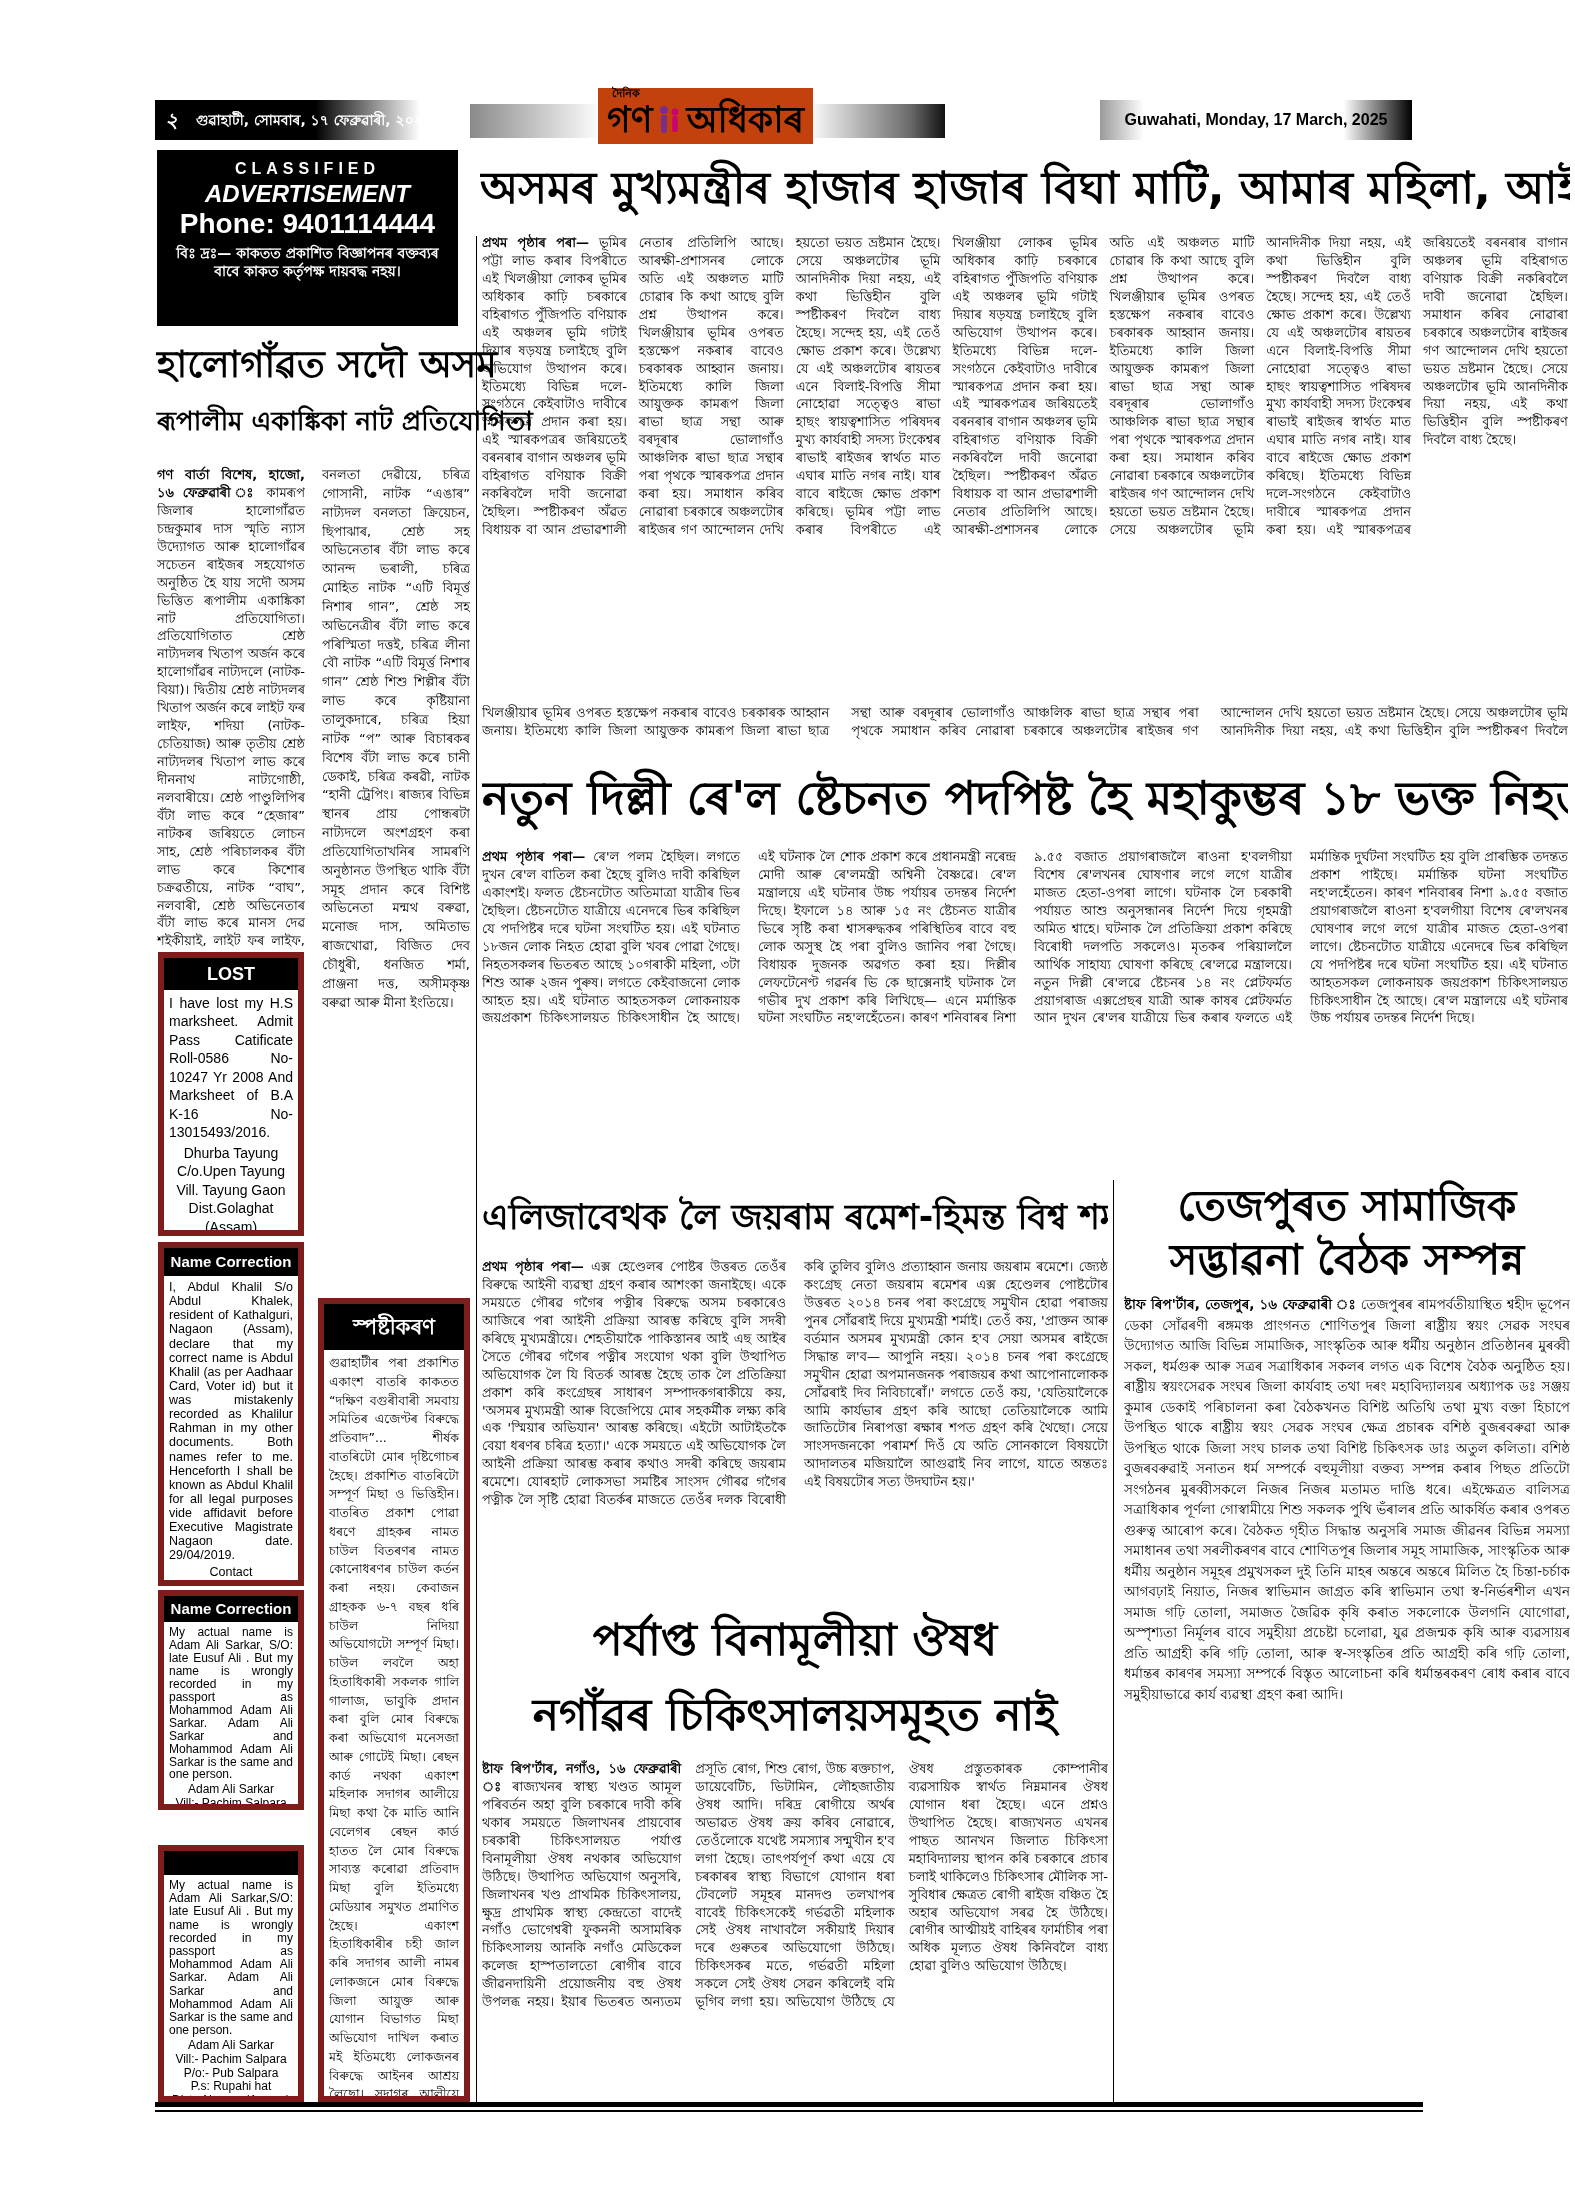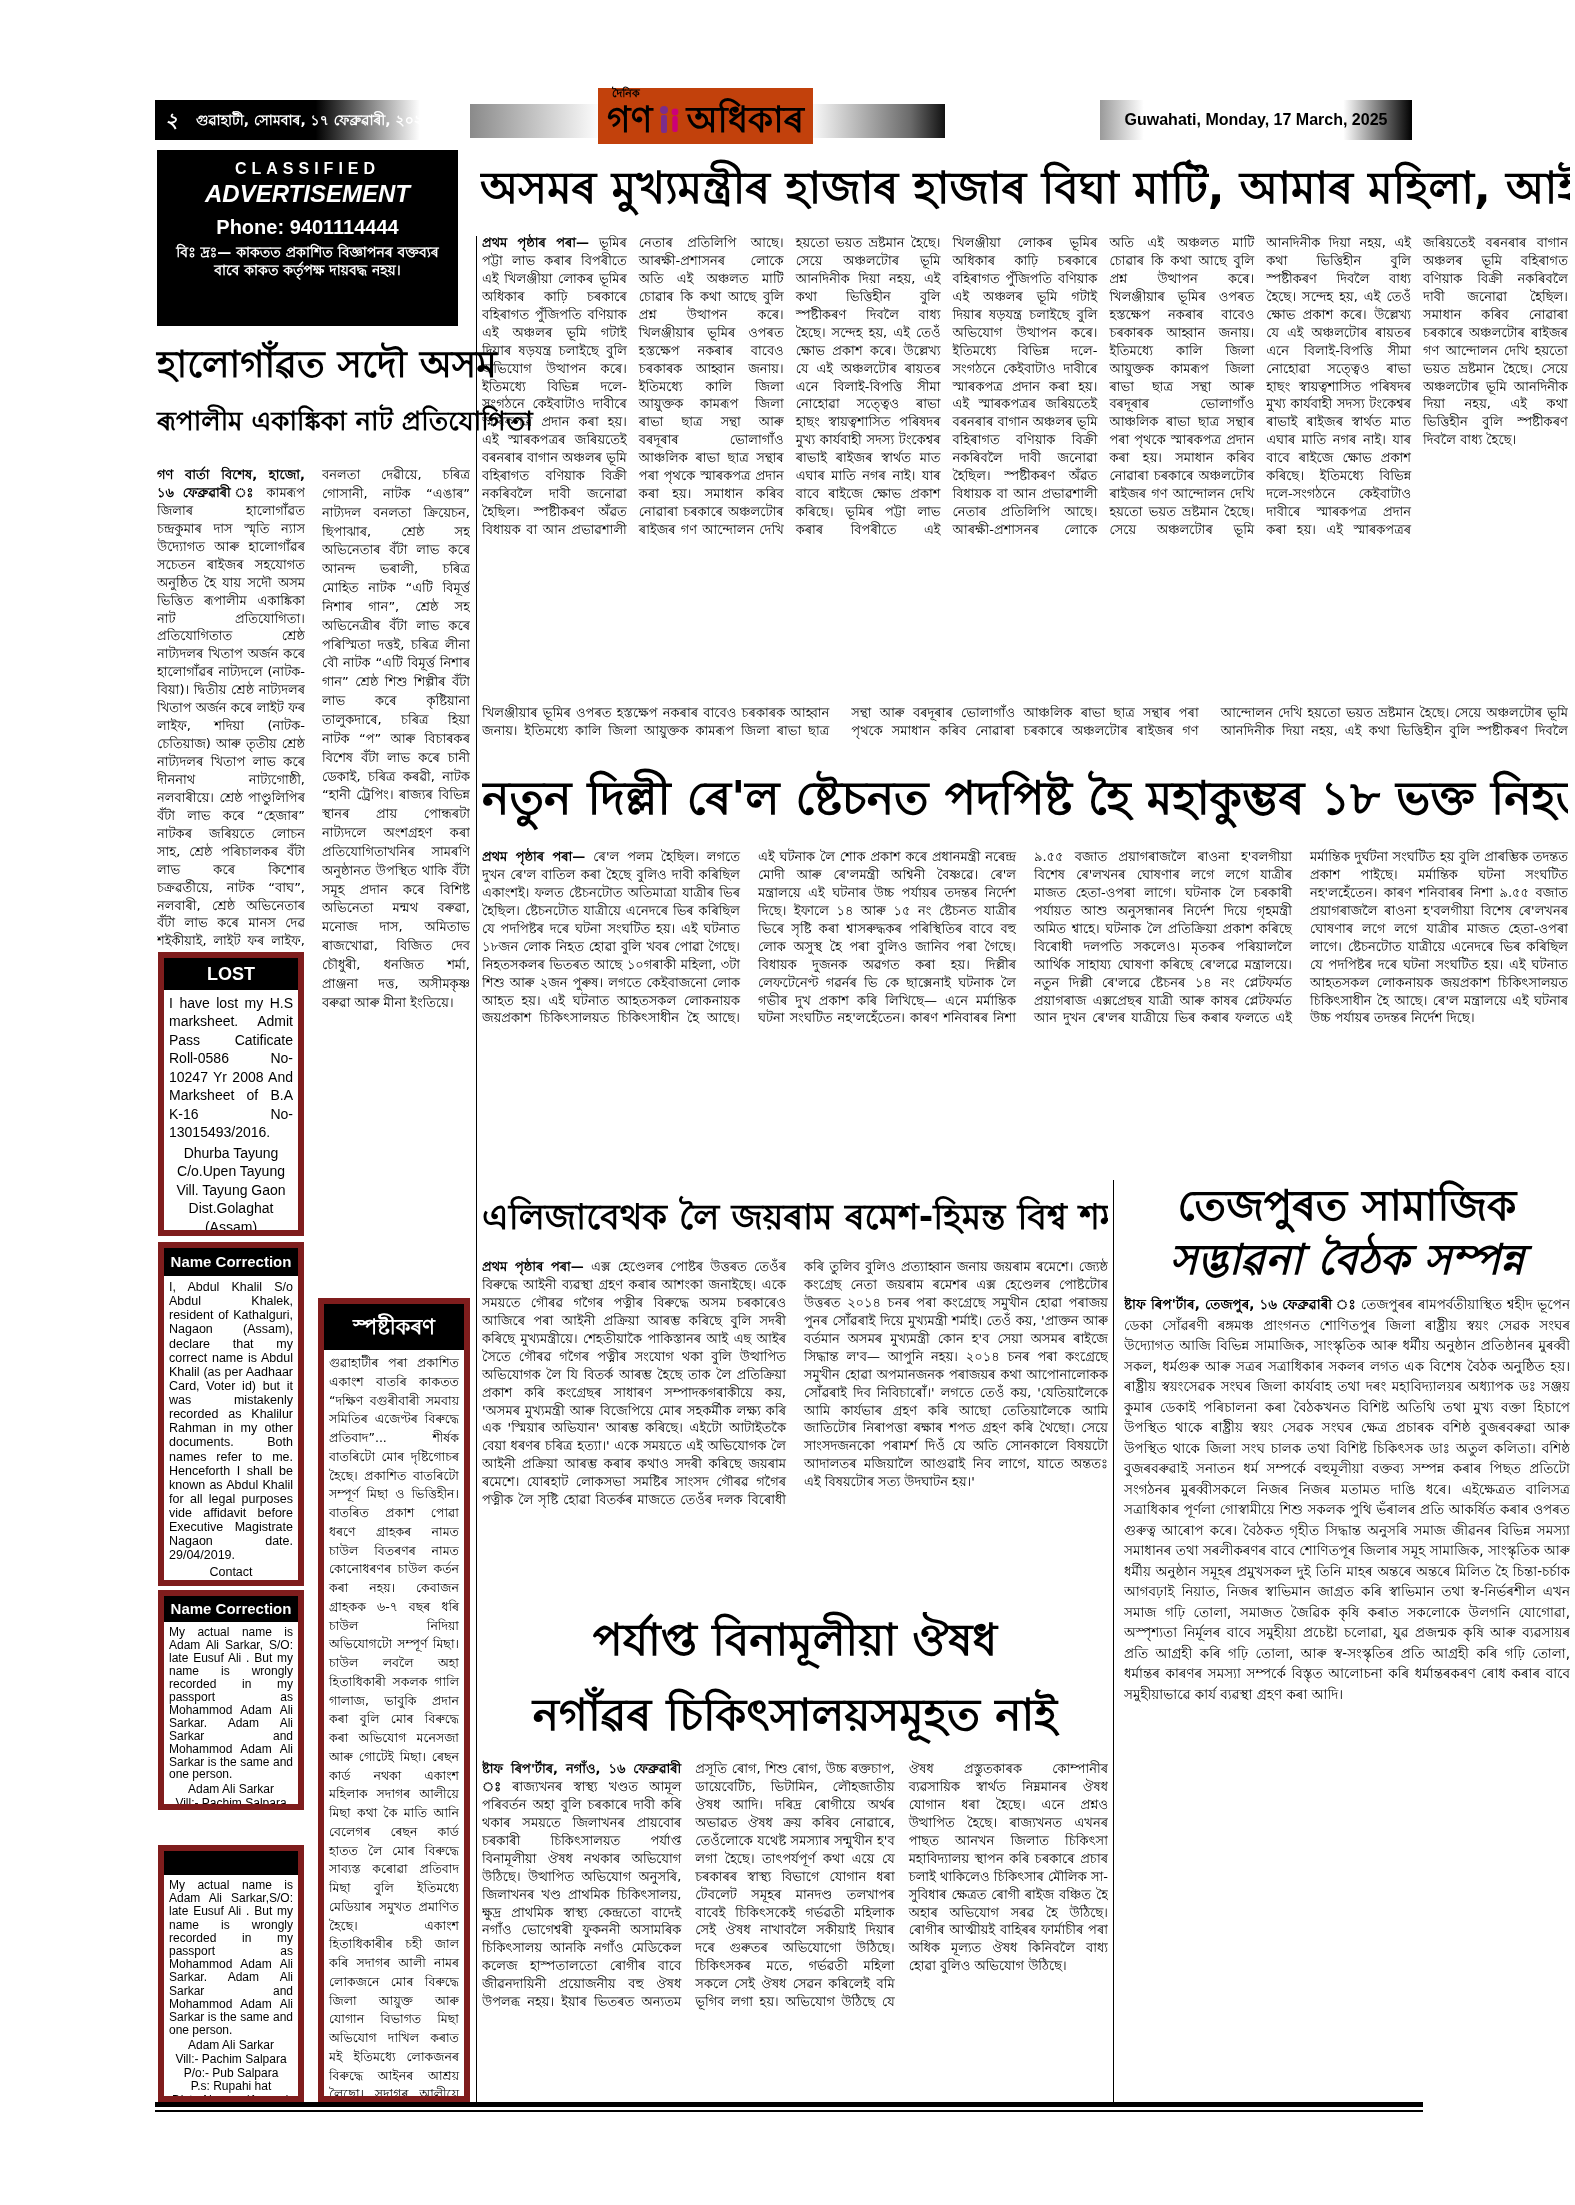--- a/index.html
+++ b/index.html
@@ -63,21 +63,21 @@
   </div>
 
   <div class="abs headline ctr" style="left:480px;top:146px;width:1090px;height:84px;font-size:44px;line-height:84px;white-space:nowrap;overflow:hidden;">অসমৰ মুখ্যমন্ত্ৰীৰ হাজাৰ হাজাৰ বিঘা মাটি, আমাৰ মহিলা, আই-মাতৃৰ মাটি নাই</div>
 
   <div class="abs rule-v" style="left:476px;top:236px;height:1866px;"></div>
   <div class="abs rule-v" style="left:1113px;top:1180px;height:922px;"></div>
 
   <div class="abs blackbox ctr" style="left:157px;top:150px;width:301px;height:176px;padding-top:10px;box-sizing:border-box;">
     <div class="eng" style="font-size:16px;font-weight:bold;letter-spacing:5px;">CLASSIFIED</div>
     <div class="eng" style="font-size:24px;font-weight:bold;font-style:italic;margin-top:2px;">ADVERTISEMENT</div>
-    <div class="eng" style="font-size:20px;font-weight:bold;margin-top:8px;">Phone: 9401114444</div>
+    <div class="eng" style="font-size:28px;font-weight:bold;margin-top:0;">Phone: 9401114444</div>
     <div style="font-size:14px;font-weight:bold;margin-top:4px;padding:0 6px;line-height:1.3;">বিঃ দ্ৰঃ— কাকতত প্ৰকাশিত বিজ্ঞাপনৰ বক্তব্যৰ বাবে কাকত কৰ্তৃপক্ষ দায়বদ্ধ নহয়।</div>
   </div>
 
   <div class="abs headline ctr" style="left:157px;top:334px;width:313px;height:126px;">
     <div style="font-size:37px;line-height:62px;white-space:nowrap;">হালোগাঁৱত সদৌ অসম</div>
     <div style="font-size:26px;line-height:50px;white-space:nowrap;">ৰূপালীম একাঙ্কিকা নাট প্ৰতিযোগিতা</div>
   </div>
 
   <div class="abs body-txt just" style="left:157px;top:466px;width:148px;height:484px;overflow:hidden;">
     <b>গণ বাৰ্তা বিশেষ, হাজো, ১৬ ফেব্ৰুৱাৰী ঃ</b>
@@ -176,21 +176,21 @@
   </div>
   <div class="abs" style="left:482px;top:1760px;width:626px;height:344px;">
     <div class="cols body-txt just" style="column-count:3;column-gap:14px;">
       <b>ষ্টাফ ৰিপ'ৰ্টাৰ, নগাঁও, ১৬ ফেব্ৰুৱাৰী ঃ</b>
       <span>ৰাজ্যখনৰ স্বাস্থ্য খণ্ডত আমূল পৰিবৰ্তন অহা বুলি চৰকাৰে দাবী কৰি থকাৰ সময়তে জিলাখনৰ প্ৰায়বোৰ চৰকাৰী চিকিৎসালয়ত পৰ্যাপ্ত বিনামূলীয়া ঔষধ নথকাৰ অভিযোগ উঠিছে। উত্থাপিত অভিযোগ অনুসৰি, জিলাখনৰ খণ্ড প্ৰাথমিক চিকিৎসালয়, ক্ষুদ্ৰ প্ৰাথমিক স্বাস্থ্য কেন্দ্ৰতো বাদেই নগাঁও ভোগেশ্বৰী ফুকননী অসামৰিক চিকিৎসালয় আনকি নগাঁও মেডিকেল কলেজ হাস্পতালতো ৰোগীৰ বাবে জীৱনদায়িনী প্ৰয়োজনীয় বহু ঔষধ উপলব্ধ নহয়। ইয়াৰ ভিতৰত অন্যতম প্ৰসূতি ৰোগ, শিশু ৰোগ, উচ্চ ৰক্তচাপ, ডায়েবেটিচ, ভিটামিন, লৌহজাতীয় ঔষধ আদি। দৰিদ্ৰ ৰোগীয়ে অৰ্থৰ অভাৱত ঔষধ ক্ৰয় কৰিব নোৱাৰে, তেওঁলোকে যথেষ্ট সমস্যাৰ সন্মুখীন হ'ব লগা হৈছে। তাৎপৰ্যপূৰ্ণ কথা এয়ে যে চৰকাৰৰ স্বাস্থ্য বিভাগে যোগান ধৰা টেবলেট সমূহৰ মানদণ্ড তলখাপৰ বাবেই চিকিৎসকেই গৰ্ভৱতী মহিলাক সেই ঔষধ নাখাবলৈ সকীয়াই দিয়াৰ দৰে গুৰুতৰ অভিযোগো উঠিছে। চিকিৎসকৰ মতে, গৰ্ভৱতী মহিলা সকলে সেই ঔষধ সেৱন কৰিলেই বমি ভূগিব লগা হয়। অভিযোগ উঠিছে যে ঔষধ প্ৰস্তুতকাৰক কোম্পানীৰ ব্যৱসায়িক স্বাৰ্থত নিম্নমানৰ ঔষধ যোগান ধৰা হৈছে। এনে প্ৰশ্নও উত্থাপিত হৈছে। ৰাজ্যখনত এখনৰ পাছত আনখন জিলাত চিকিৎসা মহাবিদ্যালয় স্থাপন কৰি চৰকাৰে প্ৰচাৰ চলাই থাকিলেও চিকিৎসাৰ মৌলিক সা-সুবিধাৰ ক্ষেত্ৰত ৰোগী ৰাইজ বঞ্চিত হৈ অহাৰ অভিযোগ সৰৱ হৈ উঠিছে। ৰোগীৰ আত্মীয়ই বাহিৰৰ ফাৰ্মাচীৰ পৰা অধিক মূল্যত ঔষধ কিনিবলৈ বাধ্য হোৱা বুলিও অভিযোগ উঠিছে।</span>
     </div>
   </div>
 
   <div class="abs headline ctr" style="left:1124px;top:1178px;width:446px;height:108px;">
     <div style="font-size:42px;line-height:56px;white-space:nowrap;">তেজপুৰত  সামাজিক</div>
-    <div style="font-size:42px;line-height:52px;white-space:nowrap;font-style:italic;">সদ্ভাৱনা বৈঠক সম্পন্ন</div>
+    <div style="font-size:42px;line-height:52px;white-space:nowrap;">সদ্ভাৱনা বৈঠক সম্পন্ন</div>
   </div>
   <div class="abs body-txt just" style="left:1124px;top:1294px;width:446px;height:806px;overflow:hidden;line-height:1.52;font-size:13.5px;">
     <b>ষ্টাফ ৰিপ'ৰ্টাৰ, তেজপুৰ, ১৬ ফেব্ৰুৱাৰী ঃ</b>
     <span>তেজপুৰৰ ৰামপৰ্বতীয়াস্থিত শ্বহীদ ভূপেন ডেকা সোঁৱৰণী ৰঙ্গমঞ্চ প্ৰাংগনত শোণিতপুৰ জিলা ৰাষ্ট্ৰীয় স্বয়ং সেৱক সংঘৰ উদ্যোগত আজি বিভিন্ন সামাজিক, সাংস্কৃতিক আৰু ধৰ্মীয় অনুষ্ঠান প্ৰতিষ্ঠানৰ মুৰব্বী সকল, ধৰ্মগুৰু আৰু সত্ৰৰ সত্ৰাধিকাৰ সকলৰ লগত এক বিশেষ বৈঠক অনুষ্ঠিত হয়। ৰাষ্ট্ৰীয় স্বয়ংসেৱক সংঘৰ জিলা কাৰ্যবাহ তথা দৰং মহাবিদ্যালয়ৰ অধ্যাপক ডঃ সঞ্জয় কুমাৰ ডেকাই পৰিচালনা কৰা বৈঠকখনত বিশিষ্ট অতিথি তথা মুখ্য বক্তা হিচাপে উপস্থিত থাকে ৰাষ্ট্ৰীয় স্বয়ং সেৱক সংঘৰ ক্ষেত্ৰ প্ৰচাৰক বশিষ্ঠ বুজৰবৰুৱা আৰু উপস্থিত থাকে জিলা সংঘ চালক তথা বিশিষ্ট চিকিৎসক ডাঃ অতুল কলিতা। বশিষ্ঠ বুজৰবৰুৱাই সনাতন ধৰ্ম সম্পৰ্কে বহুমূলীয়া বক্তব্য সম্পন্ন কৰাৰ পিছত প্ৰতিটো সংগঠনৰ মুৰব্বীসকলে নিজৰ নিজৰ মতামত দাঙি ধৰে। এইক্ষেত্ৰত বালিসত্ৰ সত্ৰাধিকাৰ পূৰ্ণলা গোস্বামীয়ে শিশু সকলক পুথি ভঁৰালৰ প্ৰতি আকৰ্ষিত কৰাৰ ওপৰত গুৰুত্ব আৰোপ কৰে। বৈঠকত গৃহীত সিদ্ধান্ত অনুসৰি সমাজ জীৱনৰ বিভিন্ন সমস্যা সমাধানৰ তথা সৰলীকৰণৰ বাবে শোণিতপূৰ জিলাৰ সমূহ সামাজিক, সাংস্কৃতিক আৰু ধৰ্মীয় অনুষ্ঠান সমূহৰ প্ৰমুখসকল দুই তিনি মাহৰ অন্তৰে অন্তৰে মিলিত হৈ চিন্তা-চৰ্চাক আগবঢ়াই নিয়াত, নিজৰ স্বাভিমান জাগ্ৰত কৰি স্বাভিমান তথা স্ব-নিৰ্ভৰশীল এখন সমাজ গঢ়ি তোলা, সমাজত জৈৱিক কৃষি কৰাত সকলোকে উলগনি যোগোৱা, অস্পৃশ্যতা নিৰ্মূলৰ বাবে সমুহীয়া প্ৰচেষ্টা চলোৱা, যুৱ প্ৰজন্মক কৃষি আৰু ব্যৱসায়ৰ প্ৰতি আগ্ৰহী কৰি গঢ়ি তোলা, আৰু স্ব-সংস্কৃতিৰ প্ৰতি আগ্ৰহী কৰি গঢ়ি তোলা, ধৰ্মান্তৰ কাৰণৰ সমস্যা সম্পৰ্কে বিস্তৃত আলোচনা কৰি ধৰ্মান্তৰকৰণ ৰোধ কৰাৰ বাবে সমুহীয়াভাৱে কাৰ্য ব্যৱস্থা গ্ৰহণ কৰা আদি।</span>
   </div>
 
   <div class="abs" style="left:155px;top:2102px;width:1268px;height:5px;background:#000;"></div>
   <div class="abs" style="left:155px;top:2110px;width:1268px;height:2px;background:#000;"></div>
 
 </div>

